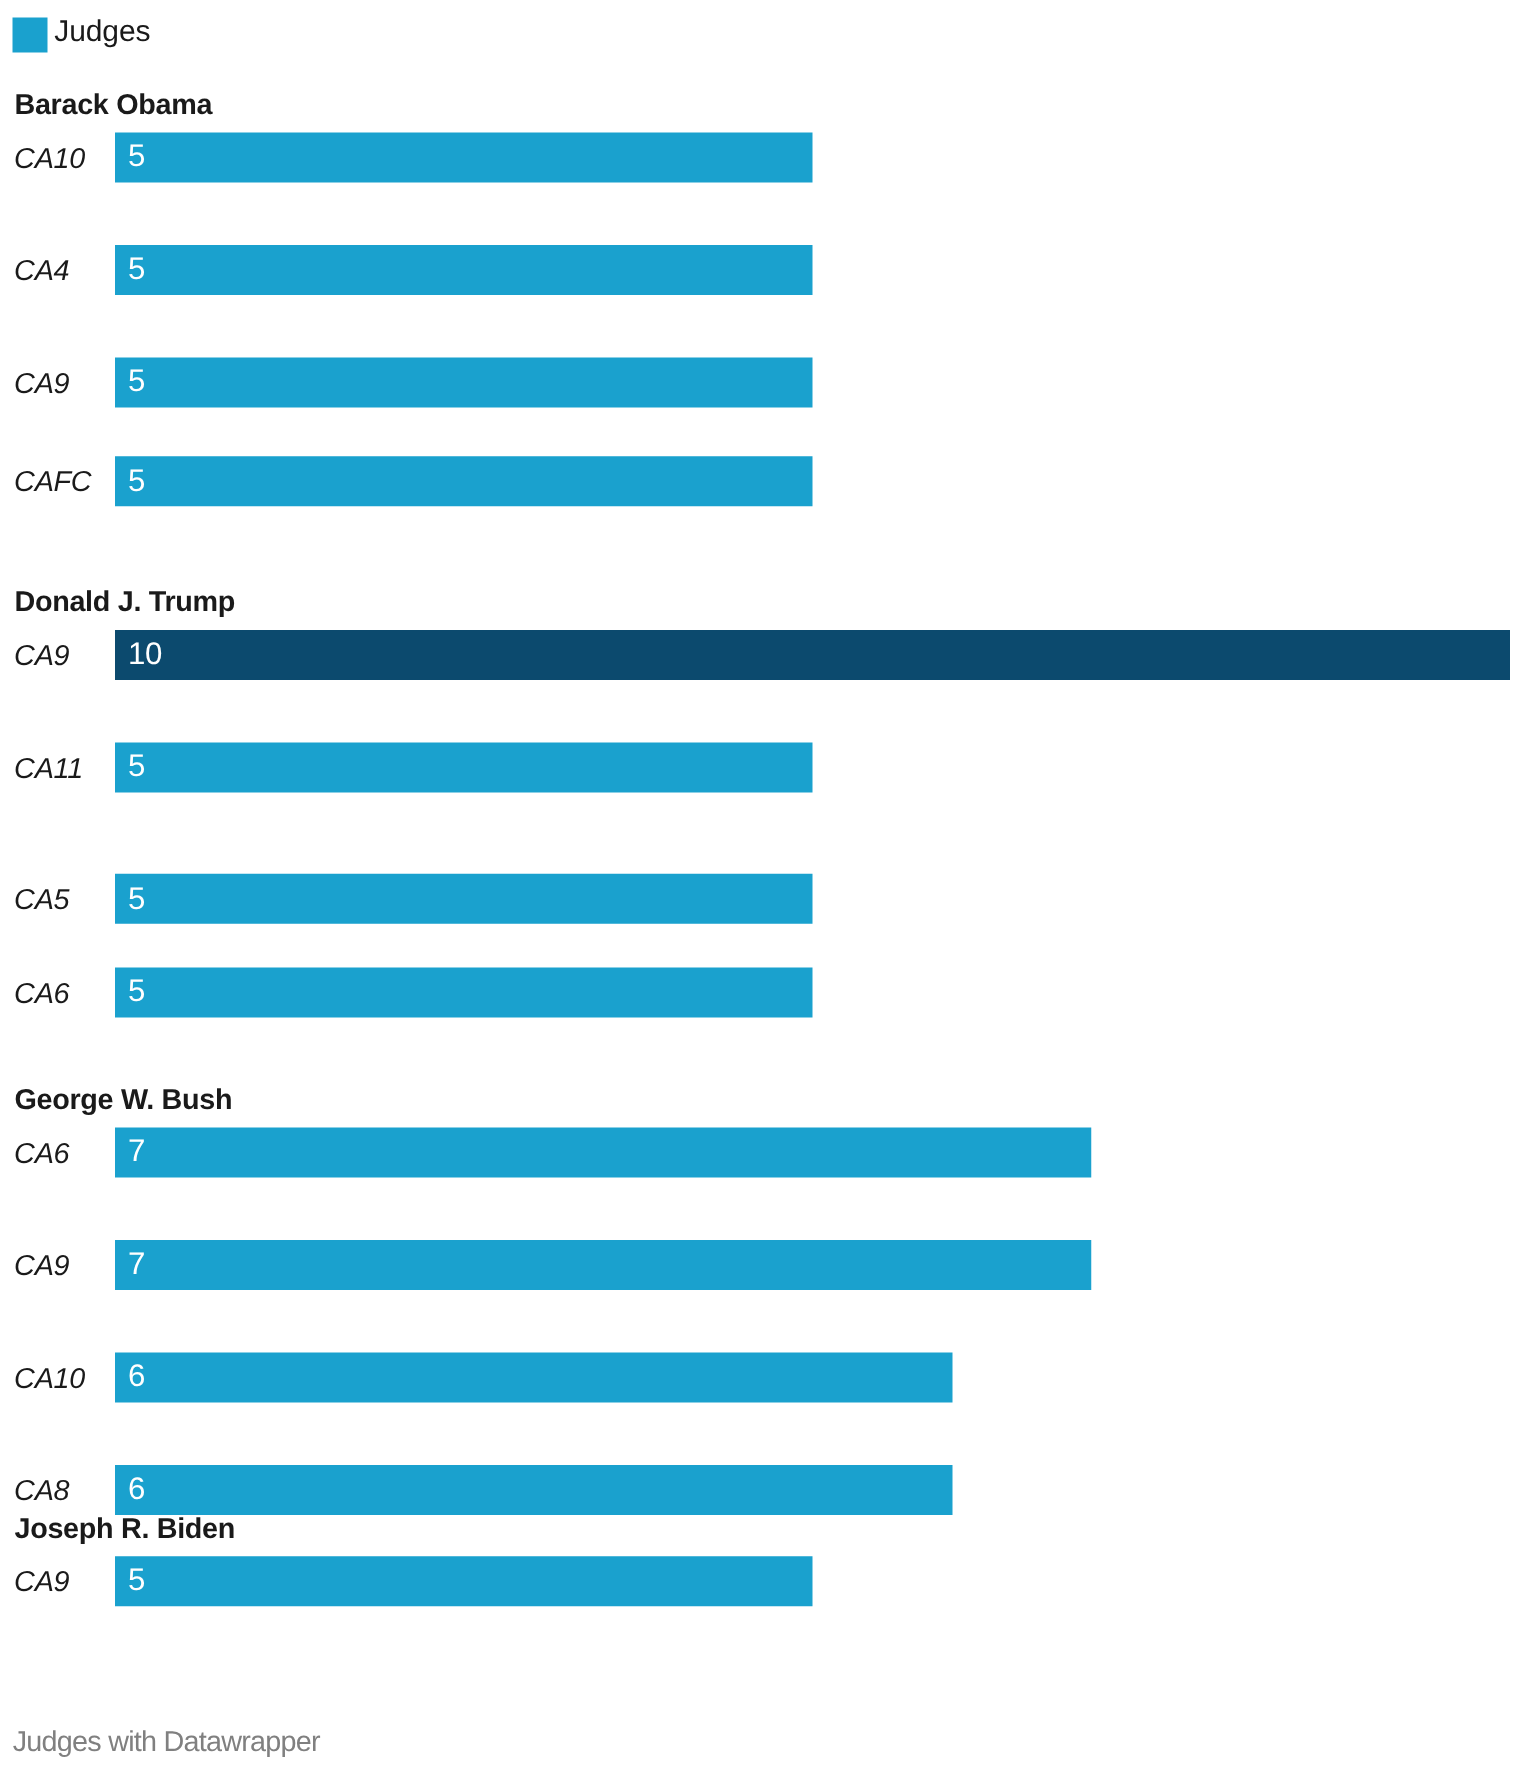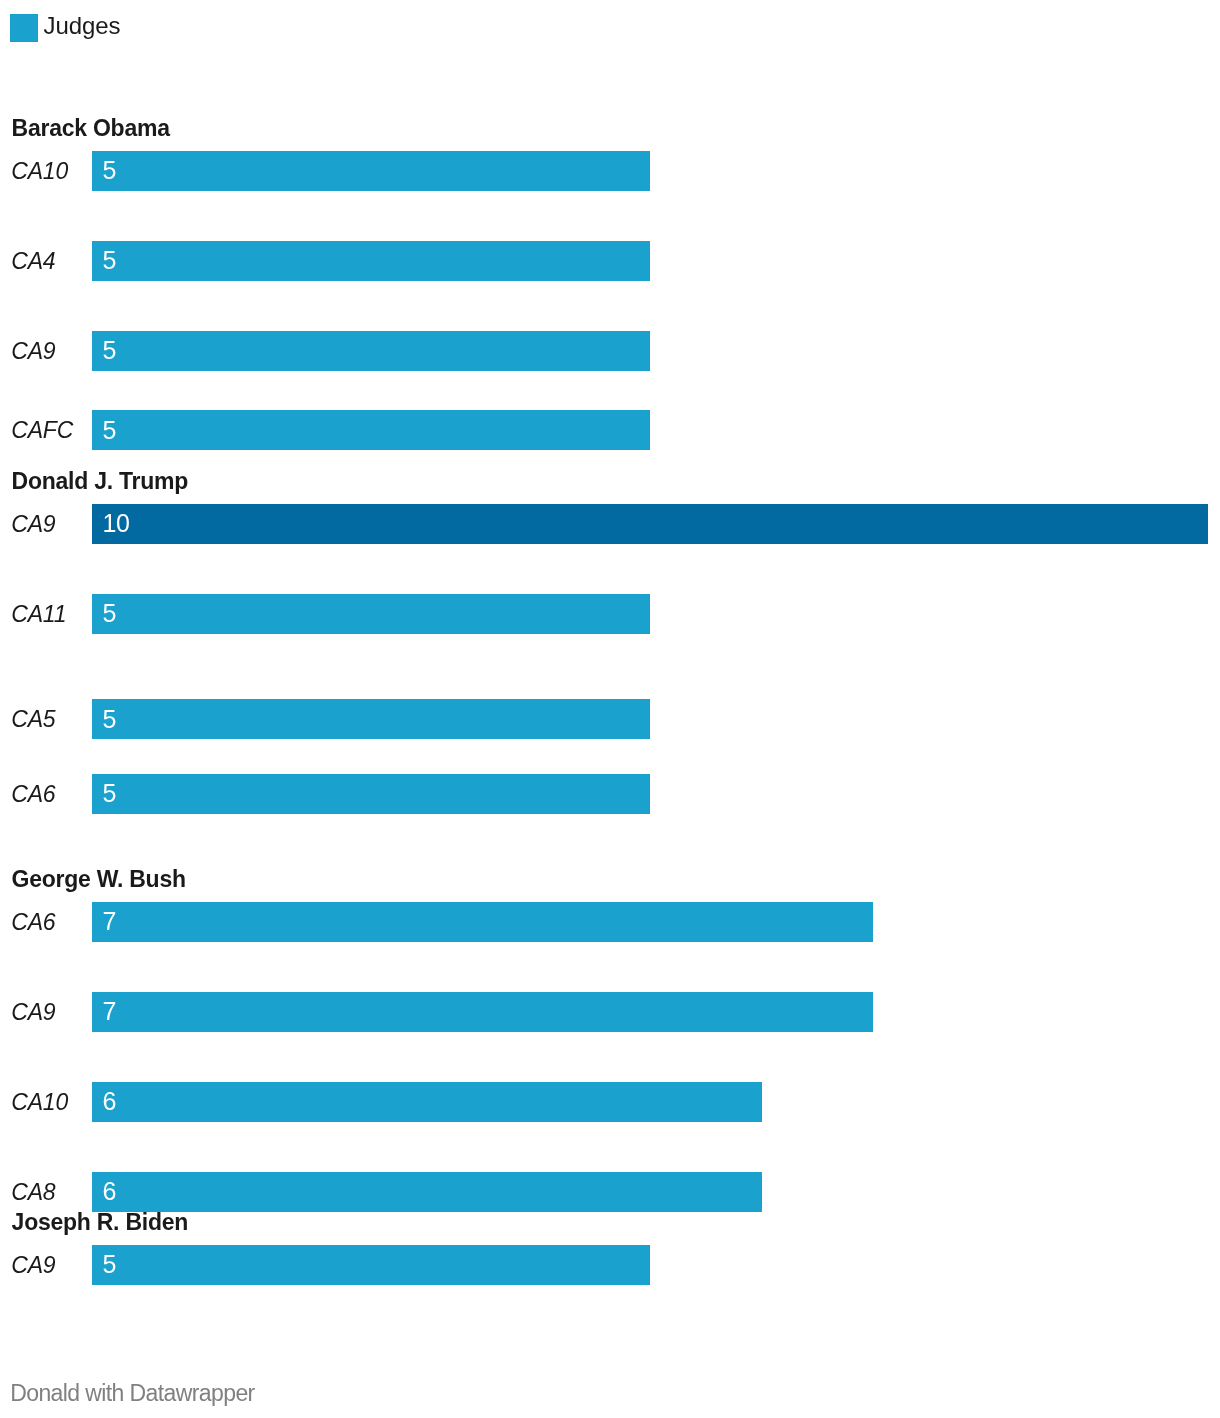--- a/index.html
+++ b/index.html
@@ -134,21 +134,21 @@
 <body>
 
 <div id="chart-root">
 
   <div class="legend">
     <span class="legend-swatch"></span>
     <span class="legend-label">Judges</span>
   </div>
 
   <div id="groups">
-      <div class="group" style="top: 72.1px; height: 343.6px; margin-top: 45px;">
+      <div class="group" style="top: 72.1px; height: 343.6px;">
         <div class="group-title" style="top: 0px;">Barack Obama</div>
         <div class="row" style="top: 33.7px;">
           <div class="row-label">CA10</div>
           <div class="bar" style="left: 92px; width: 558px; height: 39.9px; background: rgb(26, 161, 206);">
             <span class="bar-value">5</span>
           </div>
         </div>
         <div class="row" style="top: 123.7px; text-align: right;">
           <div class="row-label">CA4</div>
           <div class="bar" style="left: 92px; width: 558px; height: 39.9px; background: rgb(26, 161, 206);">
@@ -165,21 +165,21 @@
           <div class="row-label">CAFC</div>
           <div class="bar" style="left: 92px; width: 558px; height: 39.9px; background: rgb(26, 161, 206);">
             <span class="bar-value">5</span>
           </div>
         </div>
       </div>
       <div class="group" style="top: 470.1px; height: 343.6px;">
         <div class="group-title" style="top: 0px;">Donald J. Trump</div>
         <div class="row" style="top: 33.7px;">
           <div class="row-label">CA9</div>
-          <div class="bar" style="left: 92px; width: 1116px; height: 39.9px; background: #0369a1;">
+          <div class="bar" style="left: 92px; width: 1116px; height: 39.9px; background: #0c4a6e;">
             <span class="bar-value">10</span>
           </div>
         </div>
         <div class="row" style="top: 123.7px;">
           <div class="row-label">CA11</div>
           <div class="bar" style="left: 92px; width: 558px; height: 39.9px; background: rgb(26, 161, 206);">
             <span class="bar-value">5</span>
           </div>
         </div>
         <div class="row" style="top: 229px;">
@@ -226,15 +226,15 @@
         <div class="group-title" style="top: 0px;">Joseph R. Biden</div>
         <div class="row" style="top: 33.7px;">
           <div class="row-label">CA9</div>
           <div class="bar" style="left: 92px; width: 558px; height: 39.9px; background: rgb(26, 161, 206);">
             <span class="bar-value">5</span>
           </div>
         </div>
       </div>
     </div>
 
-  <div class="footer">Donald with Datawrapper</div>
+  <div class="footer">Judges with Datawrapper</div>
 
 </div>
 
 </body></html>

